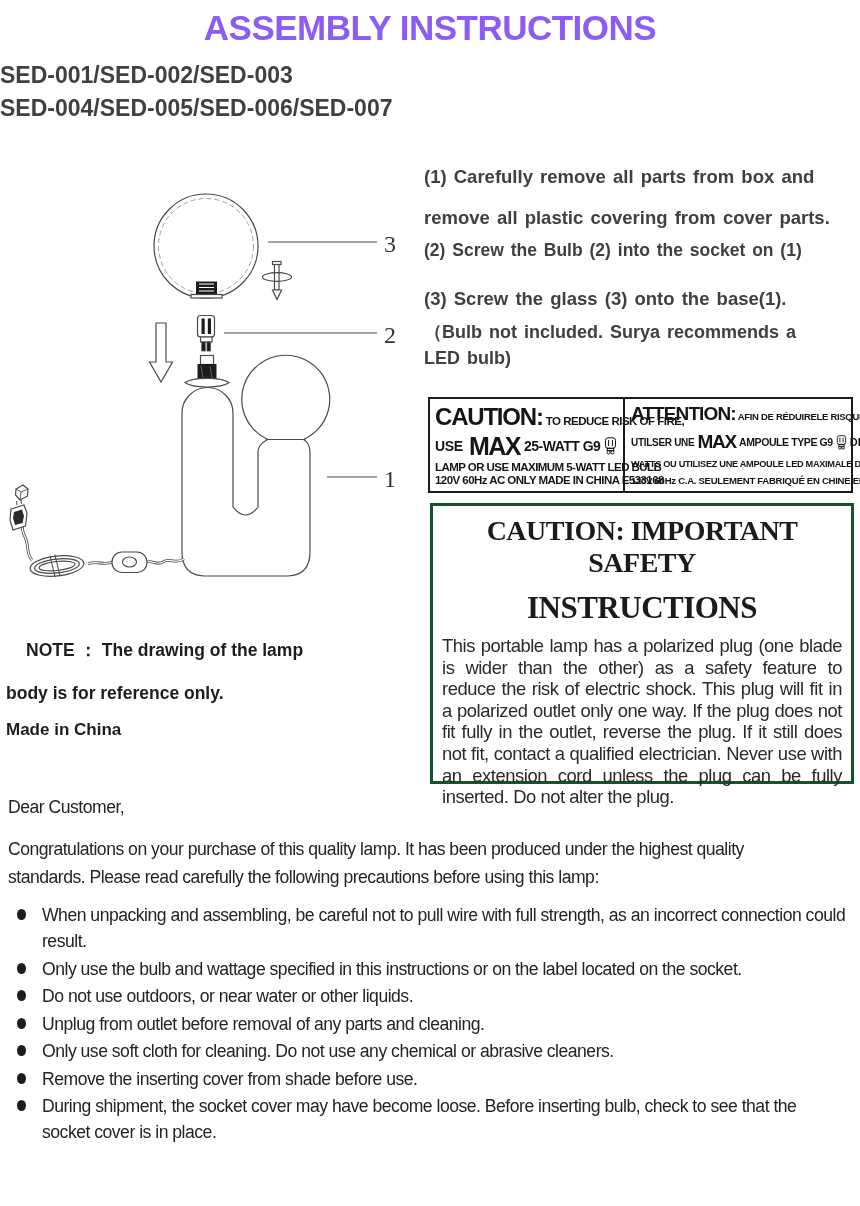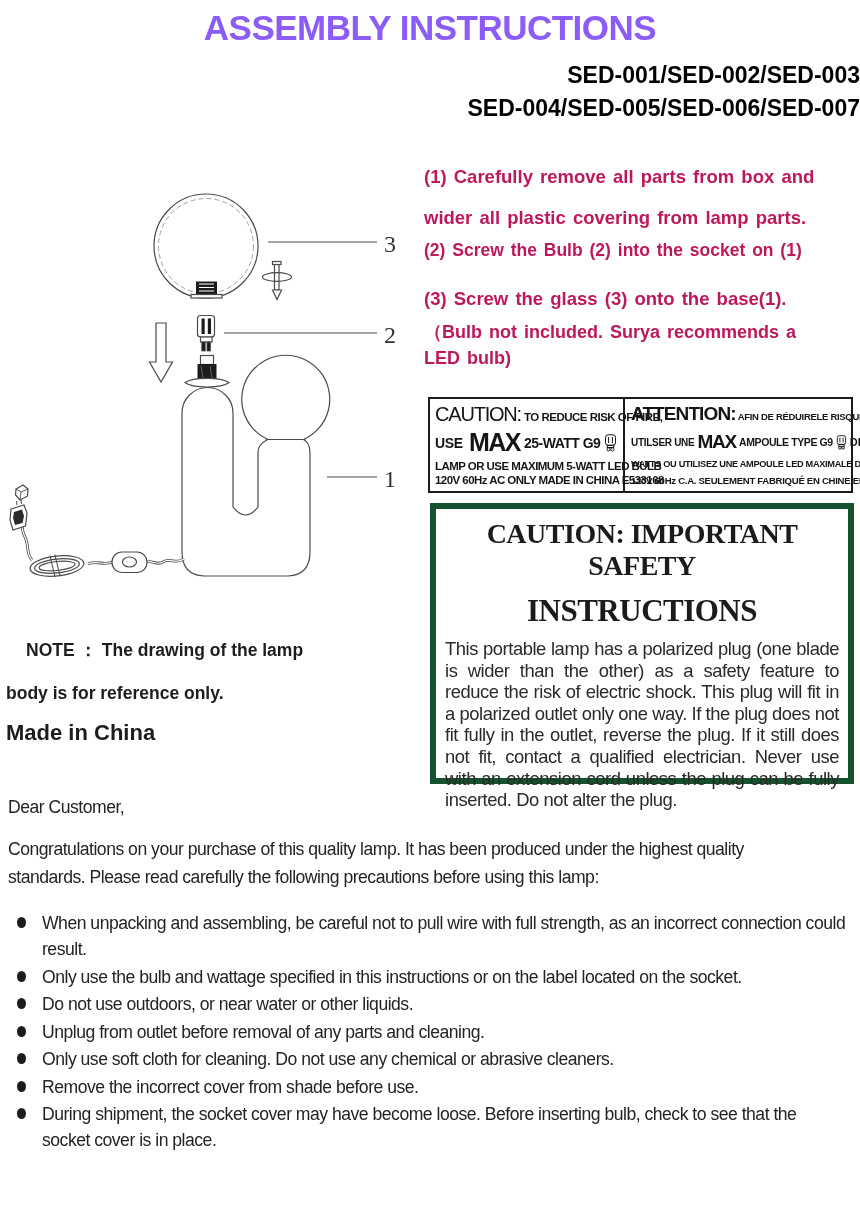--- a/index.html
+++ b/index.html
@@ -5,86 +5,86 @@
   html,body{margin:0;padding:0;background:#ffffff;}
   .page{
     position:relative;width:860px;height:1206px;background:#fff;
     font-family:"Liberation Sans",sans-serif;color:#262626;overflow:hidden;
   }
   
   .title{
     position:absolute;top:8px;left:0;width:100%;text-align:center;
     font-size:35px;font-weight:bold;letter-spacing:-0.5px;color:#8b5cf6;
   }
-  .models{position:absolute;left:0;width:100%;text-align:right;
-    font-size:23px;font-weight:bold;color:#000000;letter-spacing:0;}
+  .models{position:absolute;left:0;width:100%;text-align:left;
+    font-size:23px;font-weight:bold;color:#404040;letter-spacing:0;}
   .models.m1{top:62px;}
   .models.m2{top:95px;}
   
   .diagram{position:absolute;left:0;top:160px;width:430px;height:480px;}
   .diagram svg{display:block;}
   
   .steps{position:absolute;left:424px;top:160px;width:436px;}
-  .step{position:absolute;left:0;margin:0;font-weight:bold;color:#be185d;word-spacing:2px;}
+  .step{position:absolute;left:0;margin:0;font-weight:bold;color:#404040;word-spacing:2px;}
   .step.s1a{top:6px;font-size:18.5px;}
   .step.s1b{top:47px;font-size:18.5px;}
   .step.s2{top:80px;font-size:17.5px;}
   .step.s3{top:128px;font-size:18.5px;}
   .step.s4a{top:160px;font-size:18px;}
   .step.s4b{top:188px;font-size:18px;}
   
   .caution-label{
     position:absolute;left:428px;top:397px;width:425px;height:96px;
     box-sizing:border-box;border:2.5px solid #1a1a1a;display:flex;
     color:#151515;background:#fff;
   }
   .cl-col{box-sizing:border-box;display:flex;flex-direction:column;justify-content:space-between;
     padding:4px 3px 5px 5px;}
   .cl-en{width:193px;}
   .cl-fr{flex:1;padding-left:6px;}
   .cl-divider{width:1px;border-left:1.5px solid #1a1a1a;border-right:1.5px solid #1a1a1a;}
   .cl-row{display:flex;align-items:baseline;white-space:nowrap;}
   .cl-row.mid{align-items:center;}
-  .cl-en .cl-heading{font-size:20px;font-weight:normal;letter-spacing:-1.2px;}
+  .cl-en .cl-heading{font-size:24px;font-weight:bold;letter-spacing:-1.2px;}
   .cl-en .cl-sub{font-size:11.5px;font-weight:bold;letter-spacing:-0.5px;margin-left:3px;}
   .cl-en .cl-use{font-size:14px;font-weight:bold;letter-spacing:-0.3px;}
   .cl-en .cl-max{font-size:25px;font-weight:bold;letter-spacing:-1.5px;margin:0 4px 0 6px;}
   .cl-en .cl-spec{font-size:14px;font-weight:bold;letter-spacing:-0.5px;margin-right:4px;}
   .cl-en .cl-small{font-size:11.5px;font-weight:bold;letter-spacing:-0.55px;}
   .cl-fr .cl-heading{font-size:19px;font-weight:bold;letter-spacing:-0.9px;}
   .cl-fr .cl-sub{font-size:9.5px;font-weight:bold;letter-spacing:-0.3px;margin-left:2px;}
   .cl-fr .cl-use{font-size:10px;font-weight:bold;letter-spacing:-0.3px;}
   .cl-fr .cl-max{font-size:19px;font-weight:bold;letter-spacing:-1.2px;margin:0 3px;}
   .cl-fr .cl-spec{font-size:10.5px;font-weight:bold;letter-spacing:-0.4px;margin-right:3px;}
   .cl-fr .cl-de25{font-size:11px;font-weight:bold;margin-left:3px;}
   .cl-fr .cl-small{font-size:9.2px;font-weight:bold;letter-spacing:-0.3px;}
   .bulb-icon{flex:0 0 auto;}
   
   .safety-box{
     position:absolute;left:430px;top:503px;width:424px;height:281px;
-    box-sizing:border-box;border:6px solid #14532d;padding:7px 9px 0 9px;background:#fff;
+    box-sizing:border-box;border:3px solid #14532d;padding:7px 9px 0 9px;background:#fff;
   }
   .safety-title{font-family:"Liberation Serif",serif;font-weight:bold;color:#1b1b1b;
     text-align:center;letter-spacing:-0.5px;}
   .safety-title.t1{font-size:28px;margin-top:2px;}
   .safety-title.t2{font-size:31px;margin-top:11px;}
   .safety-body{
     margin-top:9px;font-size:18.4px;line-height:21.6px;letter-spacing:-0.45px;
     text-align:justify;color:#2a2a2a;
   }
   
   .note-line{position:absolute;left:6px;font-weight:bold;color:#1d1d1d;font-size:17.5px;}
   .note-l1{top:638px;margin-left:20px;}
   .note-l2{top:683px;}
-  .note-l3{top:720px;font-size:22px;}
+  .note-l3{top:720px;font-size:17px;}
   
   .customer{position:absolute;left:8px;top:797px;width:812px;
     font-size:17.6px;letter-spacing:-0.5px;color:#242424;}
   .salutation{margin:0 0 17px 0;}
-  .intro{margin:0 0 19px 0;line-height:28px;width:795px;}
+  .intro{margin:0 0 11px 0;line-height:28px;width:795px;}
   ul.precautions{list-style:none;margin:0;padding:0;}
   ul.precautions li{
     position:relative;padding-left:34px;margin-bottom:1.5px;line-height:26px;width:805px;
   }
   ul.precautions li .dot{
     position:absolute;left:9px;top:7px;width:9px;height:11px;border-radius:50%;
     background:#1c1c1c;display:block;
   }
 </style>
 </head>
@@ -176,21 +176,21 @@
           <path d="M17 345 L16.5 341 M21.5 344 L21 340" stroke-width="1"></path>
           <path d="M11 349 L24 345 L27 353 L25.5 366 L13 370 L10 360 Z" fill="#fff"></path>
           <path d="M14 352 L22 349.5 L24 356 L22.5 363 L15 365 L13 358 Z" fill="#2a2a2a" stroke="none"></path>
         </g>
       </g>
     </svg>
   </div>
 
   <div class="steps">
     <p class="step s1a">(1) Carefully remove all parts from box and</p>
-    <p class="step s1b">wider all plastic covering from lamp parts.</p>
+    <p class="step s1b">remove all plastic covering from cover parts.</p>
     <p class="step s2">(2) Screw the Bulb (2) into the socket on (1)</p>
     <p class="step s3">(3) Screw the glass (3)  onto the base(1).</p>
     <p class="step s4a">（Bulb not included. Surya recommends a</p>
     <p class="step s4b">LED bulb)</p>
   </div>
 
   <div class="caution-label">
     <div class="cl-col cl-en">
       <div class="cl-row">
         <span class="cl-heading">CAUTION:</span>
@@ -259,18 +259,18 @@
 
   <div class="customer">
     <p class="salutation">Dear Customer,</p>
     <p class="intro">Congratulations on your purchase of this quality lamp. It has been produced under the highest quality standards. Please read carefully the following precautions before using this lamp:</p>
     <ul class="precautions">
       <li><span class="dot"></span><span>When unpacking and assembling, be careful not to pull wire with full strength, as an incorrect connection could result.</span></li>
       <li><span class="dot"></span><span>Only use the bulb and wattage specified in this instructions or on the label located on the socket.</span></li>
       <li><span class="dot"></span><span>Do not use outdoors, or near water or other liquids.</span></li>
       <li><span class="dot"></span><span>Unplug from outlet before removal of any parts and cleaning.</span></li>
       <li><span class="dot"></span><span>Only use soft cloth for cleaning. Do not use any chemical or abrasive cleaners.</span></li>
-      <li><span class="dot"></span><span>Remove the incorrect cover from shade before use.</span></li>
+      <li><span class="dot"></span><span>Remove the inserting cover from shade before use.</span></li>
       <li><span class="dot"></span><span>During shipment, the socket cover may have become loose. Before inserting bulb, check to see that the socket cover is in place.</span></li>
     </ul>
   </div>
 
 </div>
 
 </body></html>

